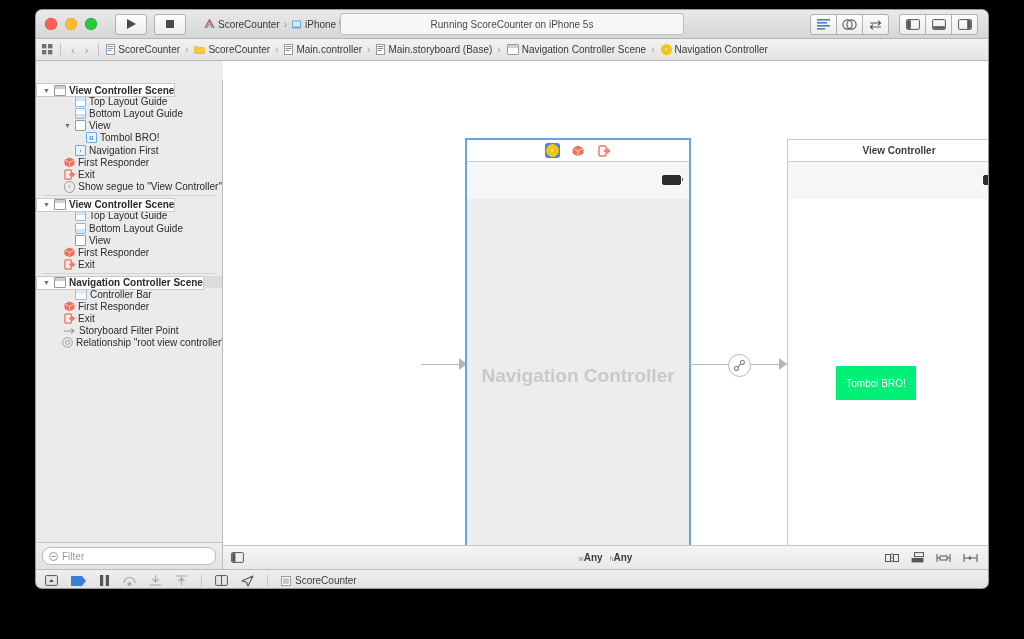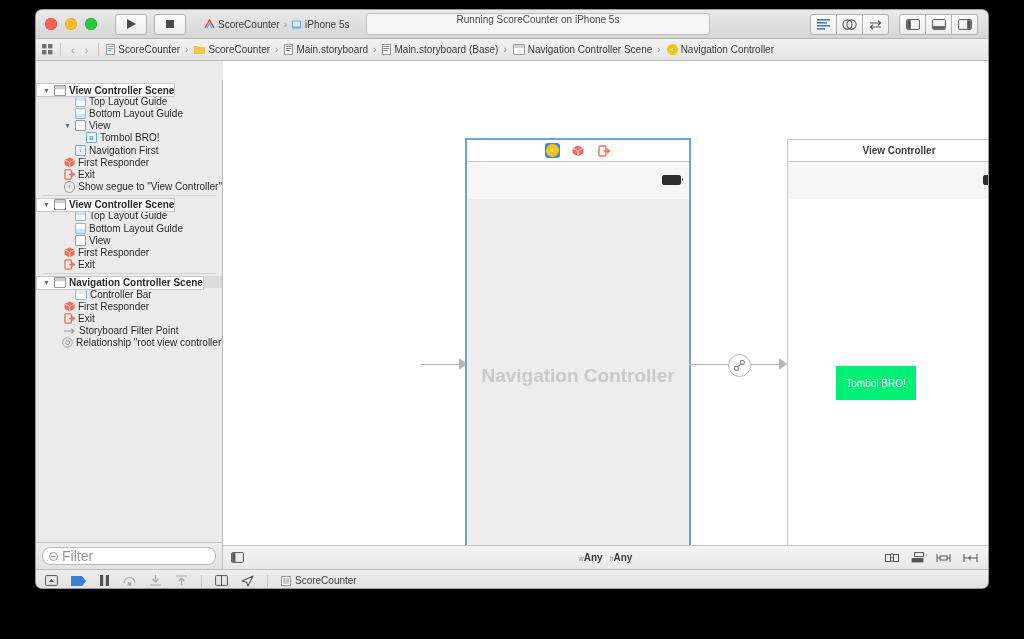--- a/index.html
+++ b/index.html
@@ -28,22 +28,22 @@
   .runstop{margin-left:18px;display:flex;gap:7px;}
 
   .scheme{margin-left:12px;height:19px;display:flex;align-items:center;
           padding:0 6px;font-size:10px;color:#3b3b3b;gap:4px;}
   .scheme .sep{color:#8d8d8d;}
   .chip{display:flex;align-items:center;gap:3px;}
 
   .statusfield{position:absolute;left:50%;transform:translateX(-50%);
                width:342px;height:20px;background:#f6f6f6;
                border:1px solid #bdbdbd;border-radius:3px;
-               display:flex;justify-content:center;
-               font-size:10px;color:#4a4a4a;margin-left:26px;}
+               display:flex;align-items:center;justify-content:center;
+               font-size:10px;color:#4a4a4a;}
 
   .tbright{position:absolute;right:10px;display:flex;align-items:center;gap:10px;}
   .seg{display:flex;}
   .seg .s{width:25px;height:19px;background:linear-gradient(#fdfdfd,#ececec);
           border:1px solid #b0b0b0;border-left-width:0;display:flex;
           align-items:center;justify-content:center;}
   .seg .s:first-child{border-left-width:1px;border-radius:3px 0 0 3px;}
   .seg .s:last-child{border-radius:0 3px 3px 0;}
 
   
@@ -65,21 +65,21 @@
   .row.scene{font-weight:bold;}
   .tw{width:9px;text-align:center;color:#6c6c6c;font-size:7px;}
   .tw.blank{visibility:hidden;}
   .divrow{height:1px;background:#d2d2d2;margin:2px 6px;}
 
   .filterbar{height:26px;border-top:1px solid #c4c4c4;
              background:linear-gradient(#eeeeee,#e2e2e2);
              display:flex;align-items:center;padding:0 6px;}
   .filterfield{flex:1;height:16px;background:#fff;border:1px solid #bbb;
                border-radius:8px;display:flex;align-items:center;gap:4px;
-               padding:0 6px;font-size:14px;color:#9a9a9a;}
+               padding:0 6px;font-size:10px;color:#9a9a9a;}
 
   
   .canvaswrap{flex:1;position:relative;background:#fff;overflow:hidden;}
   .canvas{position:absolute;inset:0;}
 
   .scene{position:absolute;background:#fff;border:1px solid #c9c9c9;}
   .scene.selected{border:1px solid #6ba3e0;box-shadow:0 0 0 1px #6ba3e0;}
   .scenebar{height:21px;border-bottom:1px solid #c9c9c9;background:#fff;
             display:flex;align-items:center;justify-content:center;
             font-size:10px;font-weight:bold;color:#3e3e3e;position:relative;}
@@ -284,21 +284,21 @@
 
     <span class="crumb">
       <span class="ic">
         <svg width="9" height="11" viewBox="0 0 9 11">
             <rect x=".5" y=".5" width="8" height="10" fill="#fff" stroke="#9a9a9a"></rect>
             <rect x="1.6" y="2" width="5.8" height="1" fill="#8a8a8a"></rect>
             <rect x="1.6" y="4" width="5.8" height="1" fill="#8a8a8a"></rect>
             <rect x="1.6" y="6" width="4" height="1" fill="#8a8a8a"></rect>
           </svg>
       </span>
-      <span>Main.storyboard</span>
+      <span>Main.controller</span>
       <span class="sepc">›</span>
     </span>
 
     <span class="crumb">
       <span class="ic">
         <svg width="9" height="11" viewBox="0 0 9 11">
             <rect x=".5" y=".5" width="8" height="10" fill="#fff" stroke="#9a9a9a"></rect>
             <rect x="1.6" y="2" width="5.8" height="1" fill="#8a8a8a"></rect>
             <rect x="1.6" y="4" width="5.8" height="1" fill="#8a8a8a"></rect>
             <rect x="1.6" y="6" width="4" height="1" fill="#8a8a8a"></rect>

